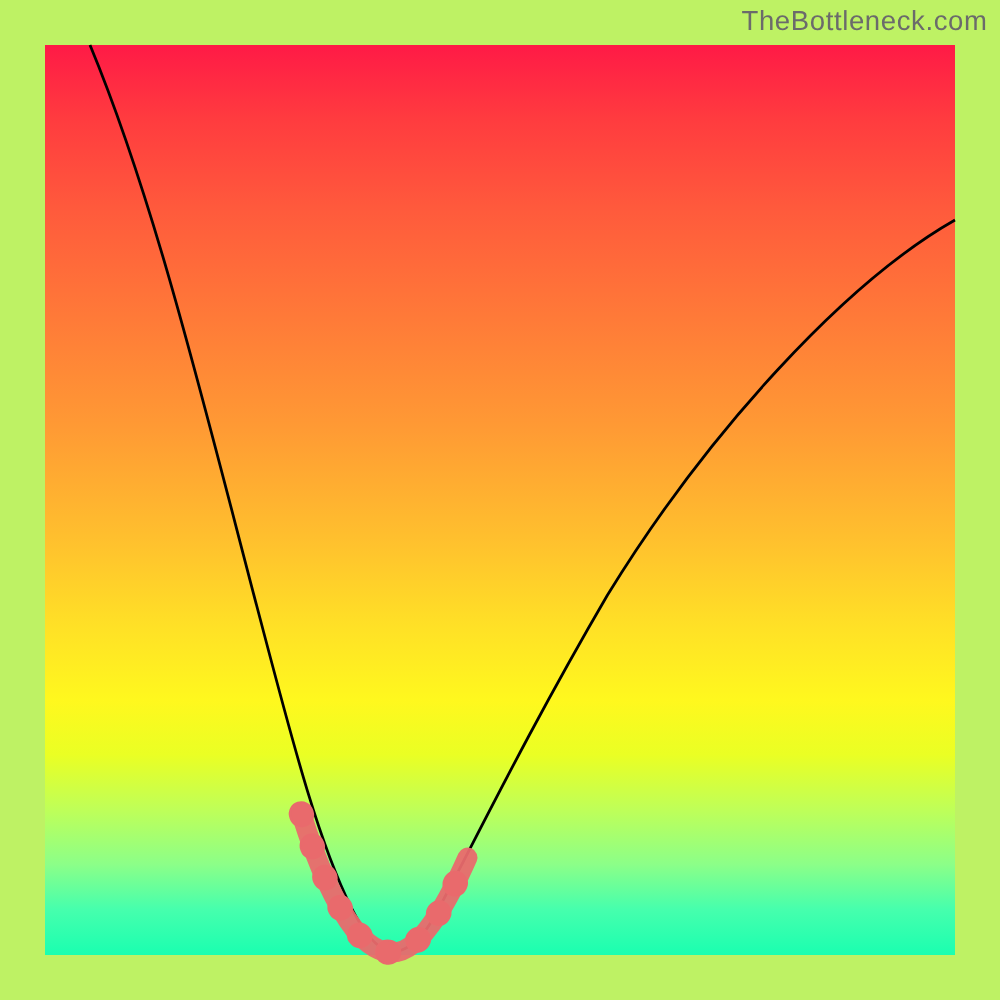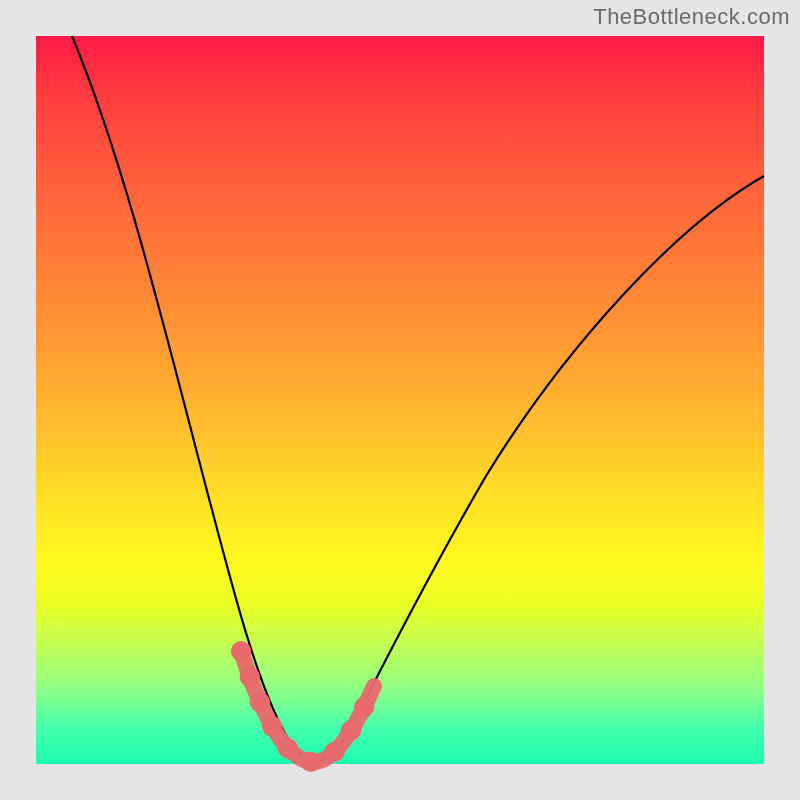--- a/index.html
+++ b/index.html
@@ -10,21 +10,21 @@
     background: #000;
     overflow: hidden;
     font-family: Arial, Helvetica, sans-serif;
   }
   .frame {
     position: absolute;
     left: 0;
     top: 0;
     width: 800px;
     height: 800px;
-    background: #e5e5e5;
+    background: #bef264;
   }
   .plot-area {
     position: absolute;
     left: 36px;
     top: 36px;
     width: 728px;
     height: 728px;
     
     background: linear-gradient(
       to bottom,

